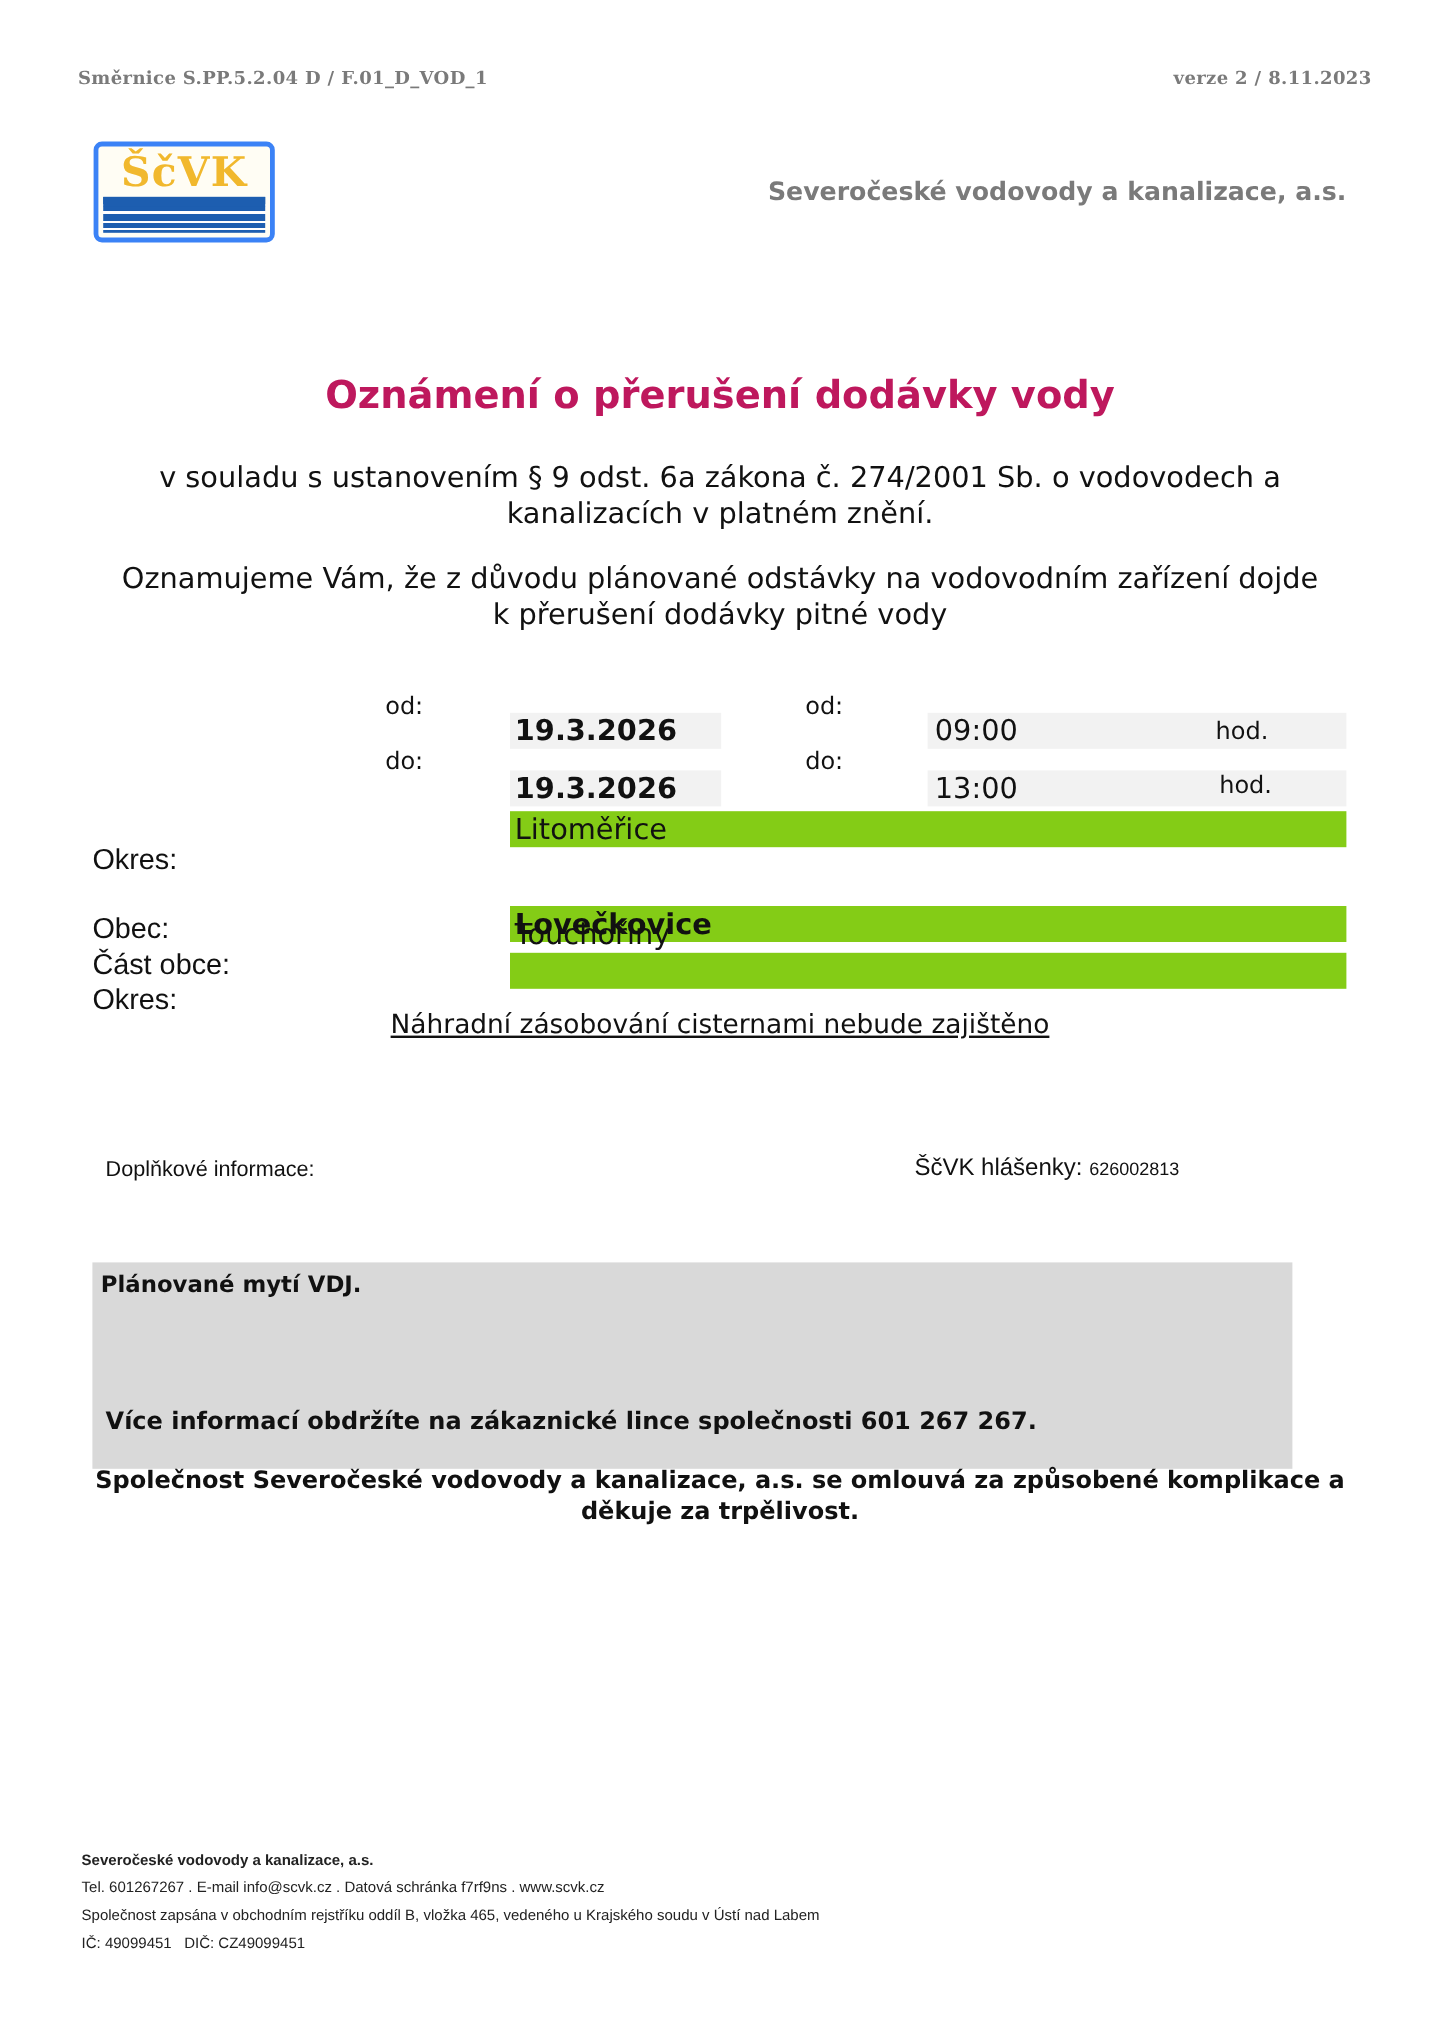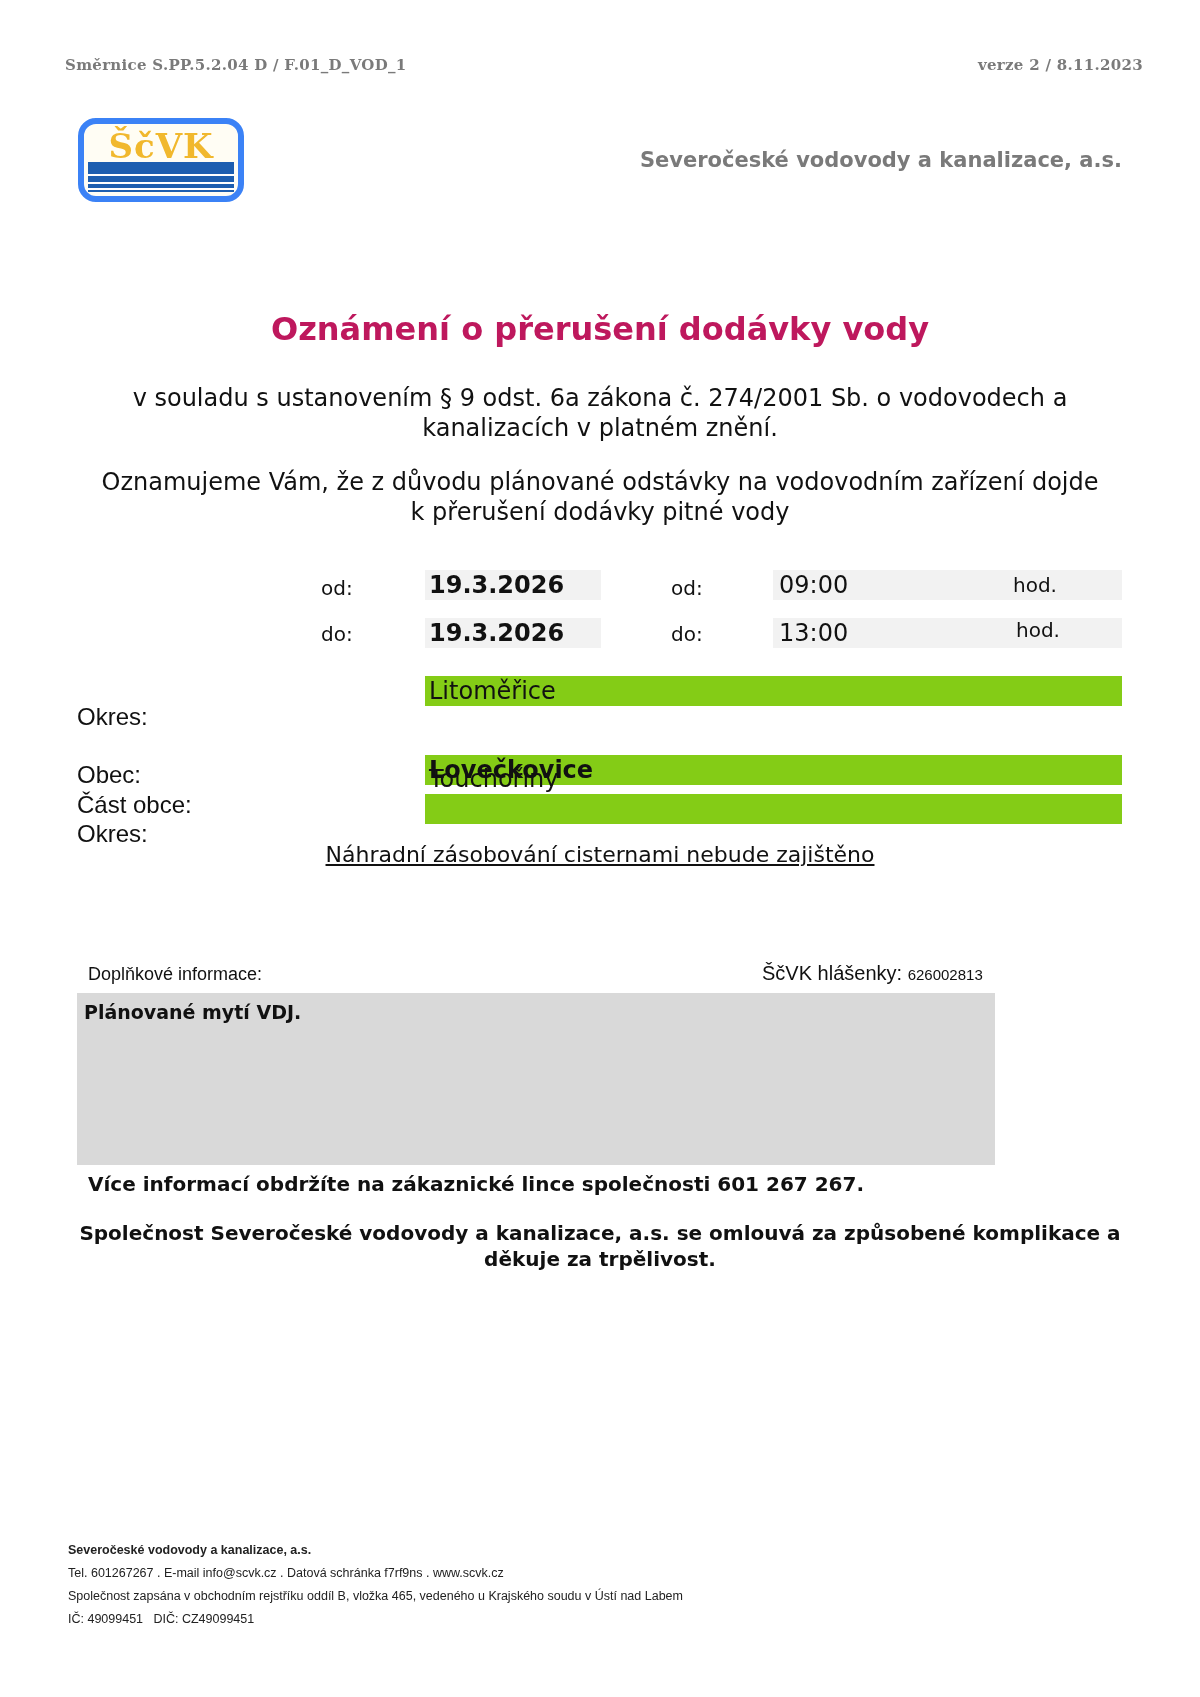--- a/index.html
+++ b/index.html
@@ -1,38 +1,38 @@
 <!DOCTYPE html>
 <html><head>
   <meta charset="utf-8">
   <style>
     html, body { margin: 0; padding: 0; background: #ffffff; }
     body { width: 1200px; height: 1697px; position: relative; overflow: hidden; color: #111; font-family: "DejaVu Sans", sans-serif; }
     .abs { position: absolute; }
     .hdr-left { left: 65px; top: 56px; font-family: "DejaVu Serif", serif; font-weight: bold; font-size: 15px; color: #7a7a7a; letter-spacing: 0.3px; }
     .hdr-right { right: 57px; top: 56px; font-family: "DejaVu Serif", serif; font-weight: bold; font-size: 15px; color: #7a7a7a; letter-spacing: 0.3px; }
-    .logo { left: 78px; top: 118px; width: 166px; height: 84px; border: 6px solid #3b82f6; border-radius: 18px; background: #fffdf4; box-sizing: border-box; overflow: hidden; }
+    .logo { left: 78px; top: 118px; width: 151px; height: 84px; border: 4px solid #3b82f6; border-radius: 7px; background: #fffdf4; box-sizing: border-box; overflow: hidden; }
     .logo-text { position: absolute; left: 0; right: 0; top: 4px; text-align: center; font-family: "DejaVu Serif", serif; font-weight: bold; font-size: 34px; color: #f1b82d; letter-spacing: 1px; line-height: 36px; }
     .logo-stripes { position: absolute; left: 4px; right: 4px; bottom: 4px; height: 30px; background: repeating-linear-gradient(to bottom, #1d5eb0 0px, #1d5eb0 6px, #ffffff 6px, #ffffff 8px, #1d5eb0 8px, #1d5eb0 12px, #ffffff 12px, #ffffff 14px); }
     .logo-stripes::after { content: ""; position: absolute; left: 0; right: 0; top: 0; height: 8px; background: #1d5eb0; }
     .company { right: 78px; top: 148px; font-family: "DejaVu Sans", sans-serif; font-weight: bold; font-size: 21px; color: #7a7a7a; }
     .title { left: 0; width: 1200px; top: 310px; text-align: center; font-weight: bold; font-size: 32px; color: #be185d; }
     .para { left: 100px; width: 1000px; text-align: center; font-size: 24px; line-height: 30px; color: #111; }
     .lbl { font-size: 20px; color: #111; }
-    .field { background: #f2f2f2; height: 30px; line-height: 30px; box-sizing: border-box; }
+    .field { background: #f2f2f2; height: 30px; line-height: 30px; box-sizing: border-box; margin-top: 24px; }
     .field.big { font-size: 24px; font-weight: bold; padding-left: 4px; }
     .field.time { font-size: 24px; padding-left: 6px; font-family: "DejaVu Sans", sans-serif; }
     .hod { font-size: 20px; }
     .loc-lbl { left: 77px; font-size: 24px; font-family: "Liberation Sans", sans-serif; color: #111; margin-top: 24px; }
     .loc-field { left: 425px; width: 697px; background: #84cc16; height: 30px; font-size: 24px; line-height: 30px; padding-left: 4px; box-sizing: border-box; }
     .underline-note { left: 0; width: 1200px; top: 842px; text-align: center; font-size: 22px; text-decoration: underline; color: #111; }
     .dopl { left: 88px; top: 964px; font-family: "Liberation Sans", sans-serif; font-size: 18px; }
     .cislo { left: 762px; top: 962px; font-family: "Liberation Sans", sans-serif; font-size: 20px; }
     .cislo-val { font-family: Liberation Sans, sans-serif; font-size: 15px; text-align: center; }
-    .infobox { left: 77px; top: 993px; width: 918px; height: 172px; background: #d9d9d9; box-sizing: border-box; padding: 8px 7px; font-weight: bold; font-size: 19px; }
+    .infobox { left: 77px; top: 1052px; width: 1000px; height: 172px; background: #d9d9d9; box-sizing: border-box; padding: 8px 7px; font-weight: bold; font-size: 19px; }
     .more { left: 0; width: 952px; top: 1172px; text-align: center; font-weight: bold; font-size: 20px; }
     .apology { left: 70px; width: 1060px; top: 1220px; text-align: center; font-weight: bold; font-size: 20px; line-height: 26px; }
     .foot { left: 68px; font-family: "Liberation Sans", sans-serif; font-size: 12.5px; color: #222; }
     .foot.b { font-weight: bold; }
   </style>
 </head>
 <body>
 
 <div class="abs hdr-left">Směrnice S.PP.5.2.04 D / F.01_D_VOD_1</div>
 <div class="abs hdr-right">verze 2 / 8.11.2023</div>

